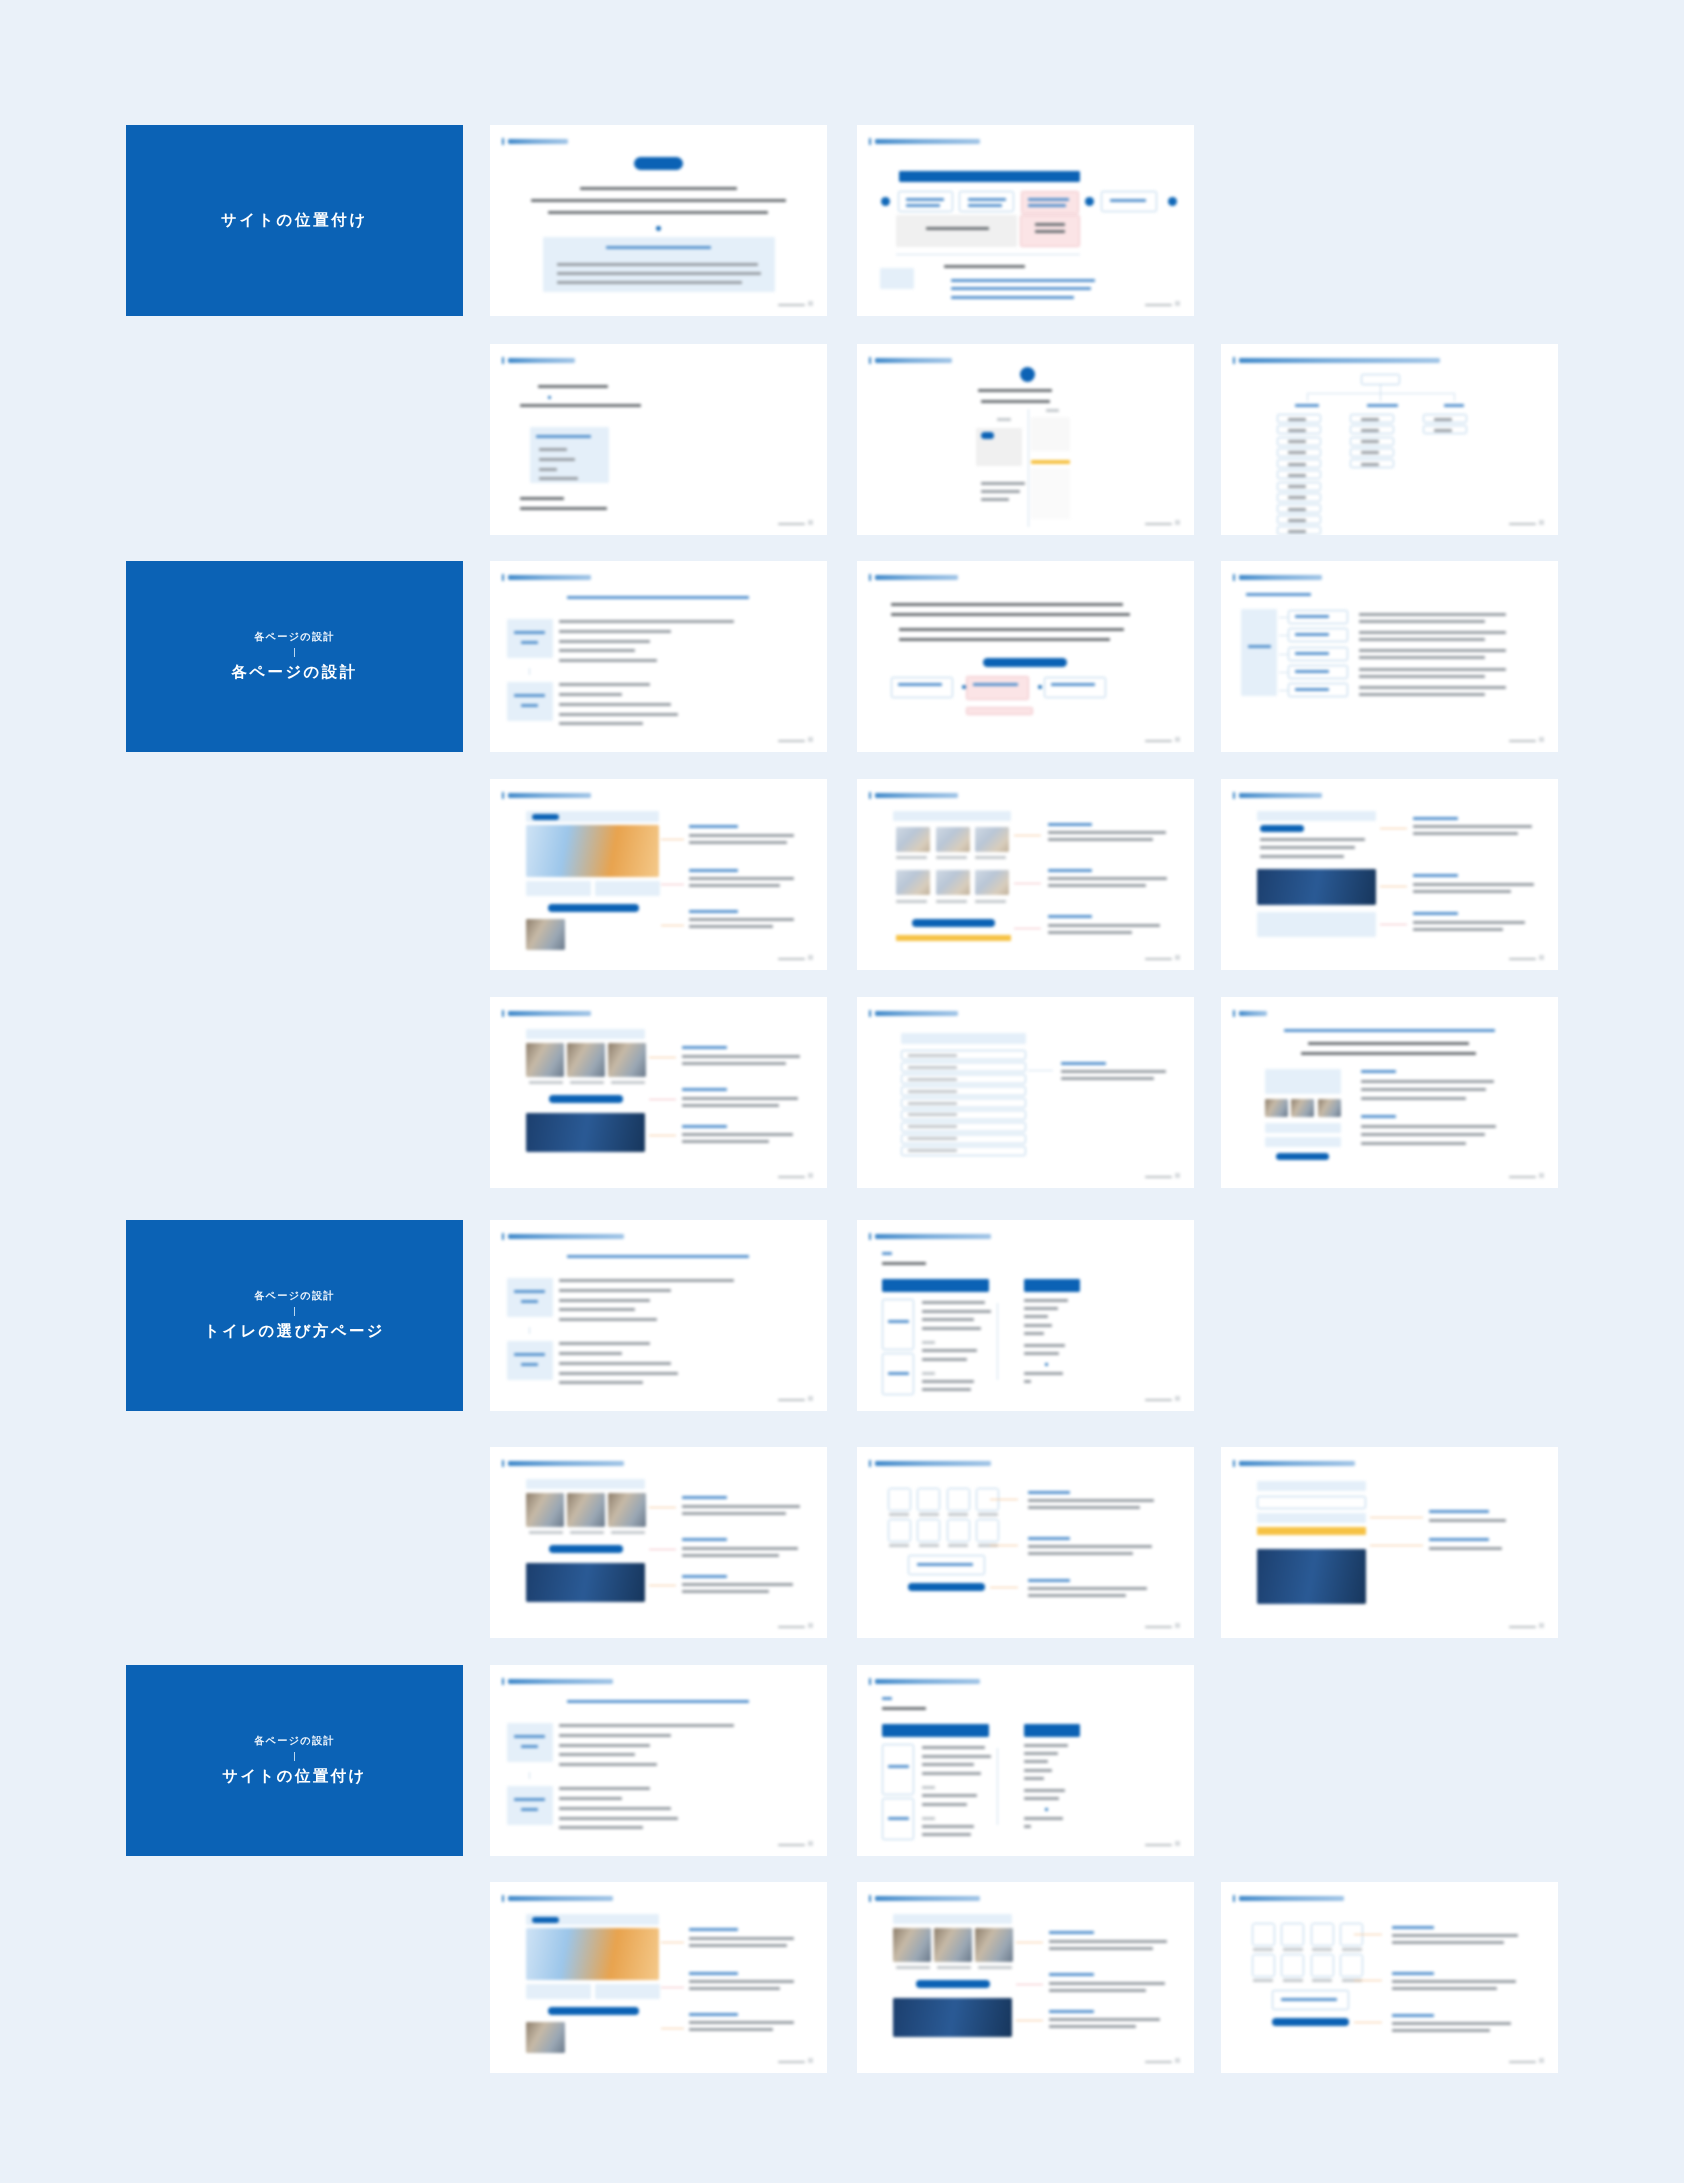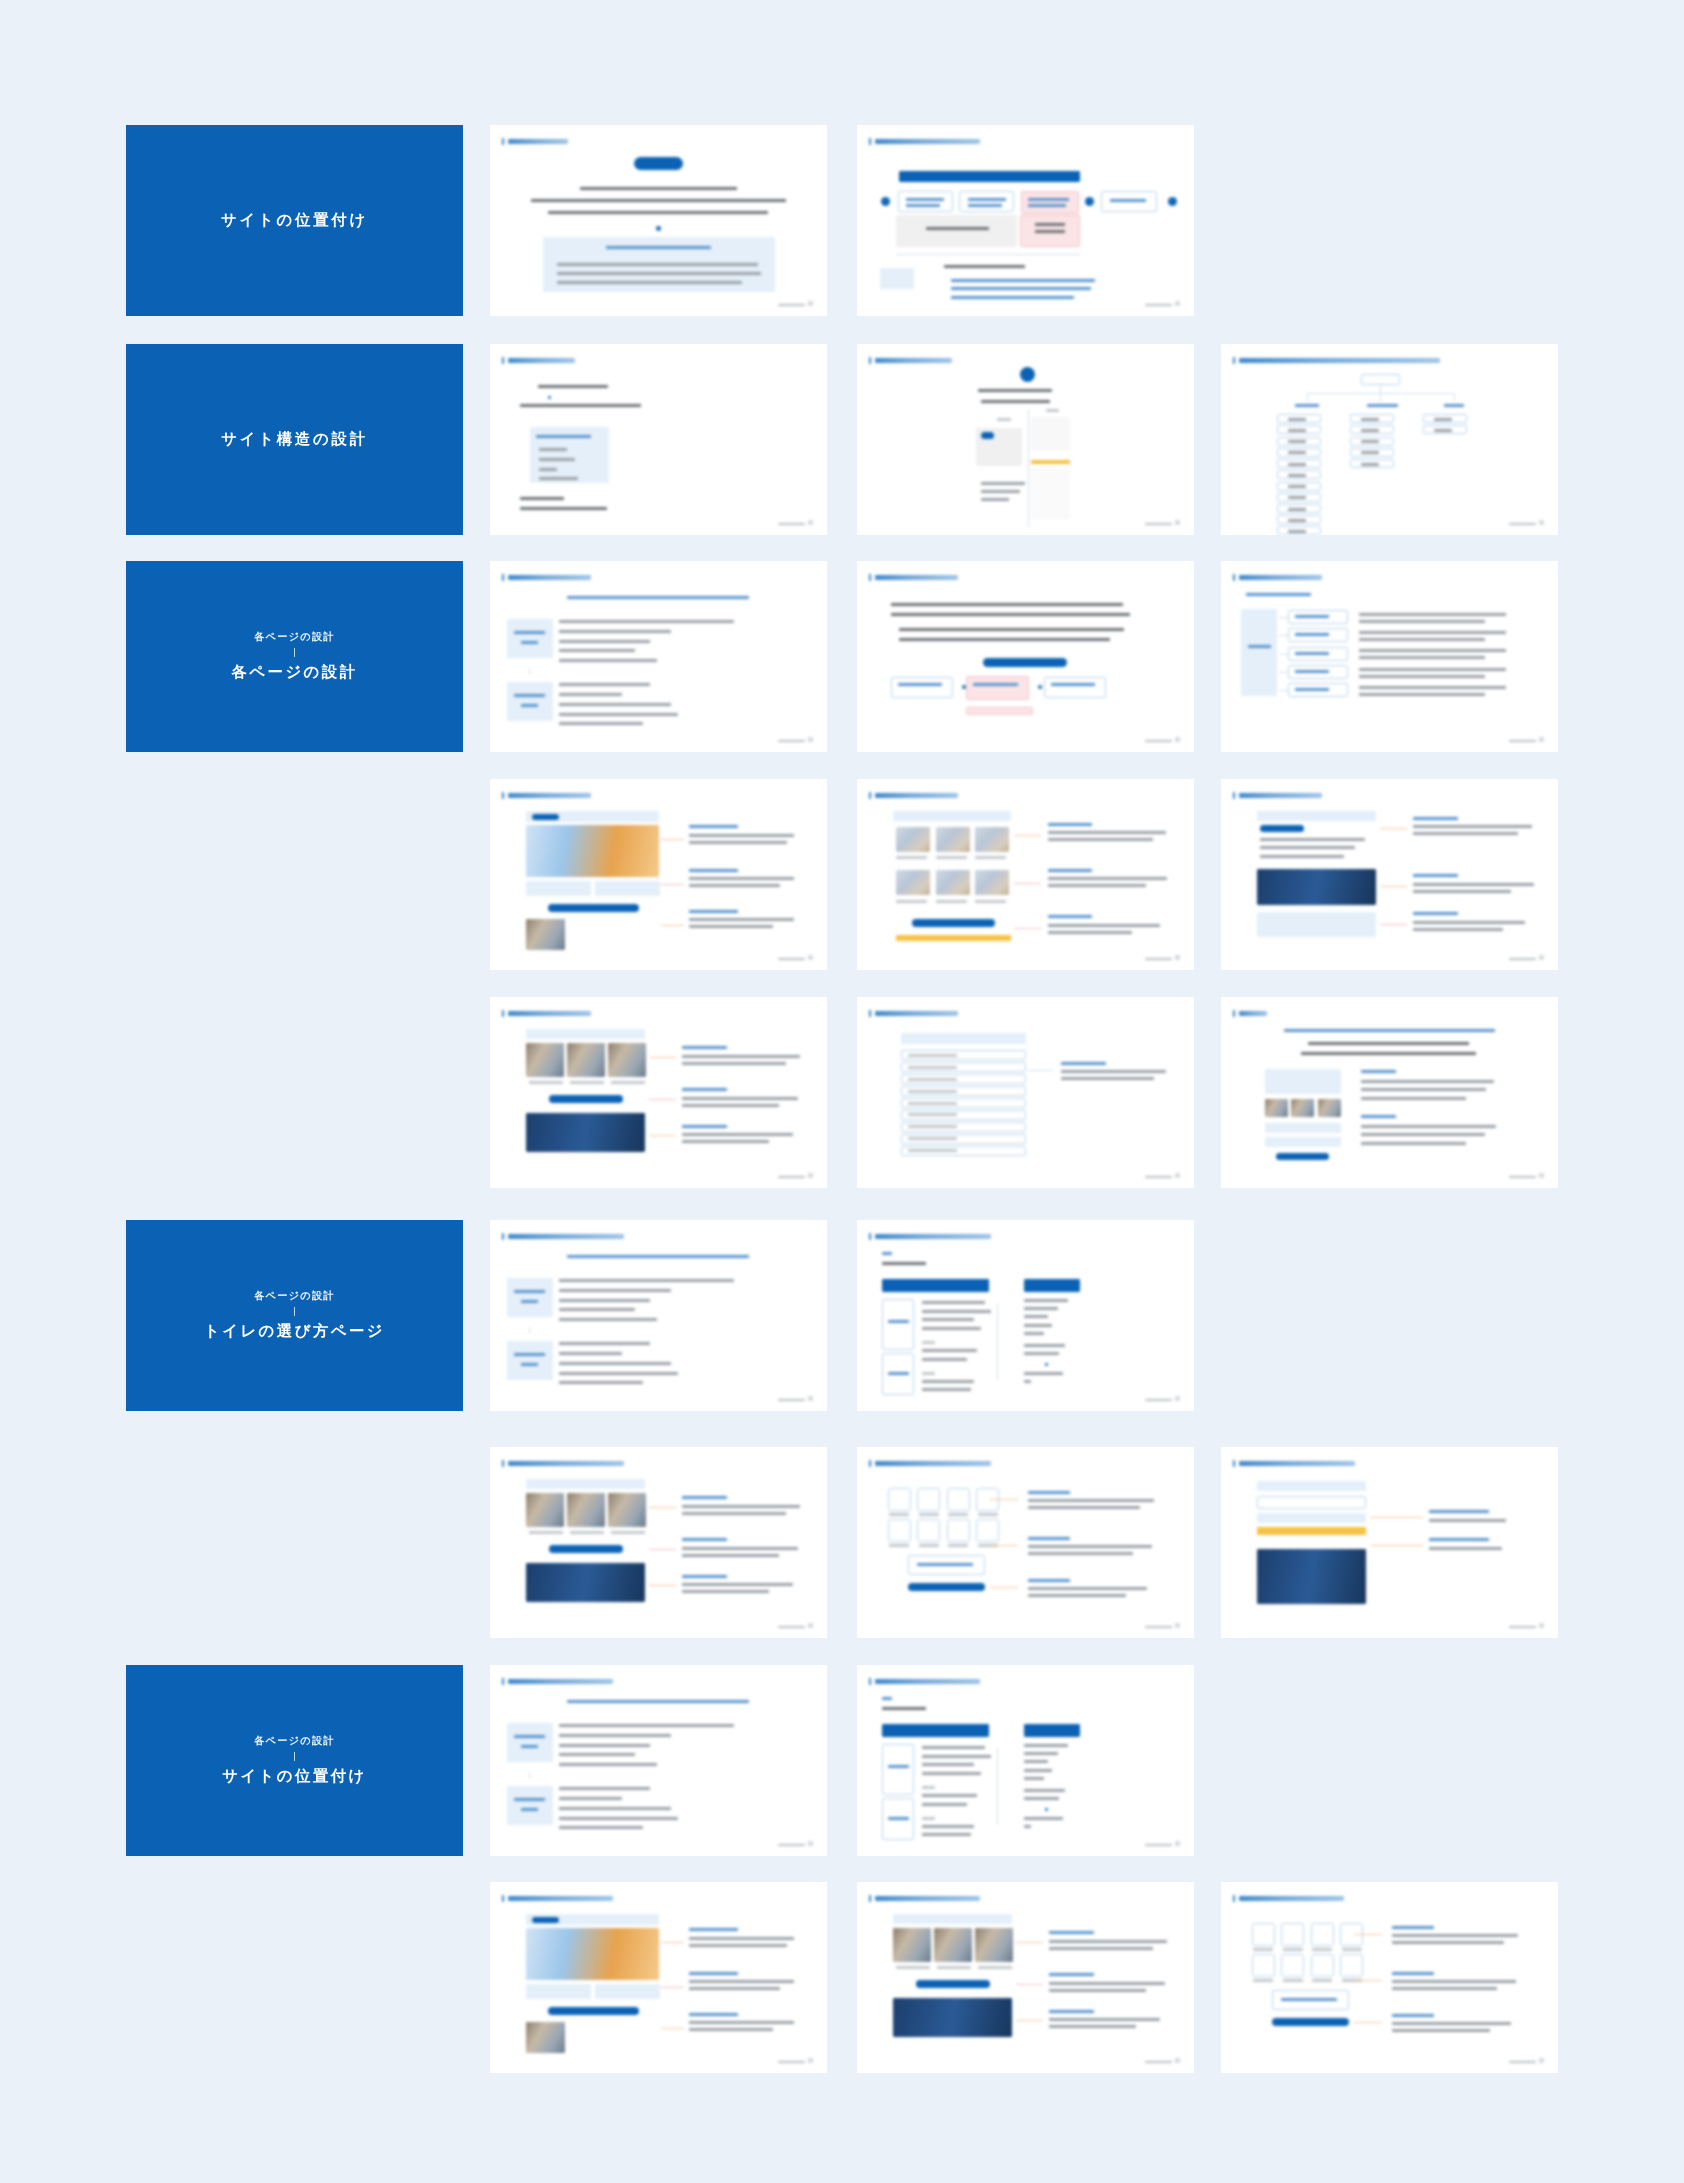--- a/index.html
+++ b/index.html
@@ -262,23 +262,20 @@
           <div class="s-txt blue" style="left:94px;top:162px;width:140px;"></div>
           <div class="s-txt blue" style="left:94px;top:171px;width:123px;"></div>
           <div class="s-foot">
             <div class="s-txt"></div>
             <div class="s-pageno"></div>
           </div>
         </div>
       </div>
     </div>
     <div class="deck-row" style="top:344px;">
-      <div class="section-card">
-        <div class="section-title solo">サイト構造の設計</div>
-      </div>
       <div class="thumb" style="left:364px;" data-col="0" title="サイト構造の設計">
         <div class="slide">
           <div class="s-head">
             <div class="s-bar"></div>
             <div class="s-headtxt" style="width:67px;"></div>
           </div>
           <div class="s-txt dark" style="left:48px;top:41px;width:70px;"></div>
           <div class="s-txt dark" style="left:29.5px;top:60px;width:121px;"></div>
           <div class="s-dot" style="left:58px;top:52px;width:2.8px;height:2.8px;"></div>
           <div class="s-boxfill" style="left:40px;top:83px;width:79px;height:56px;"></div>

